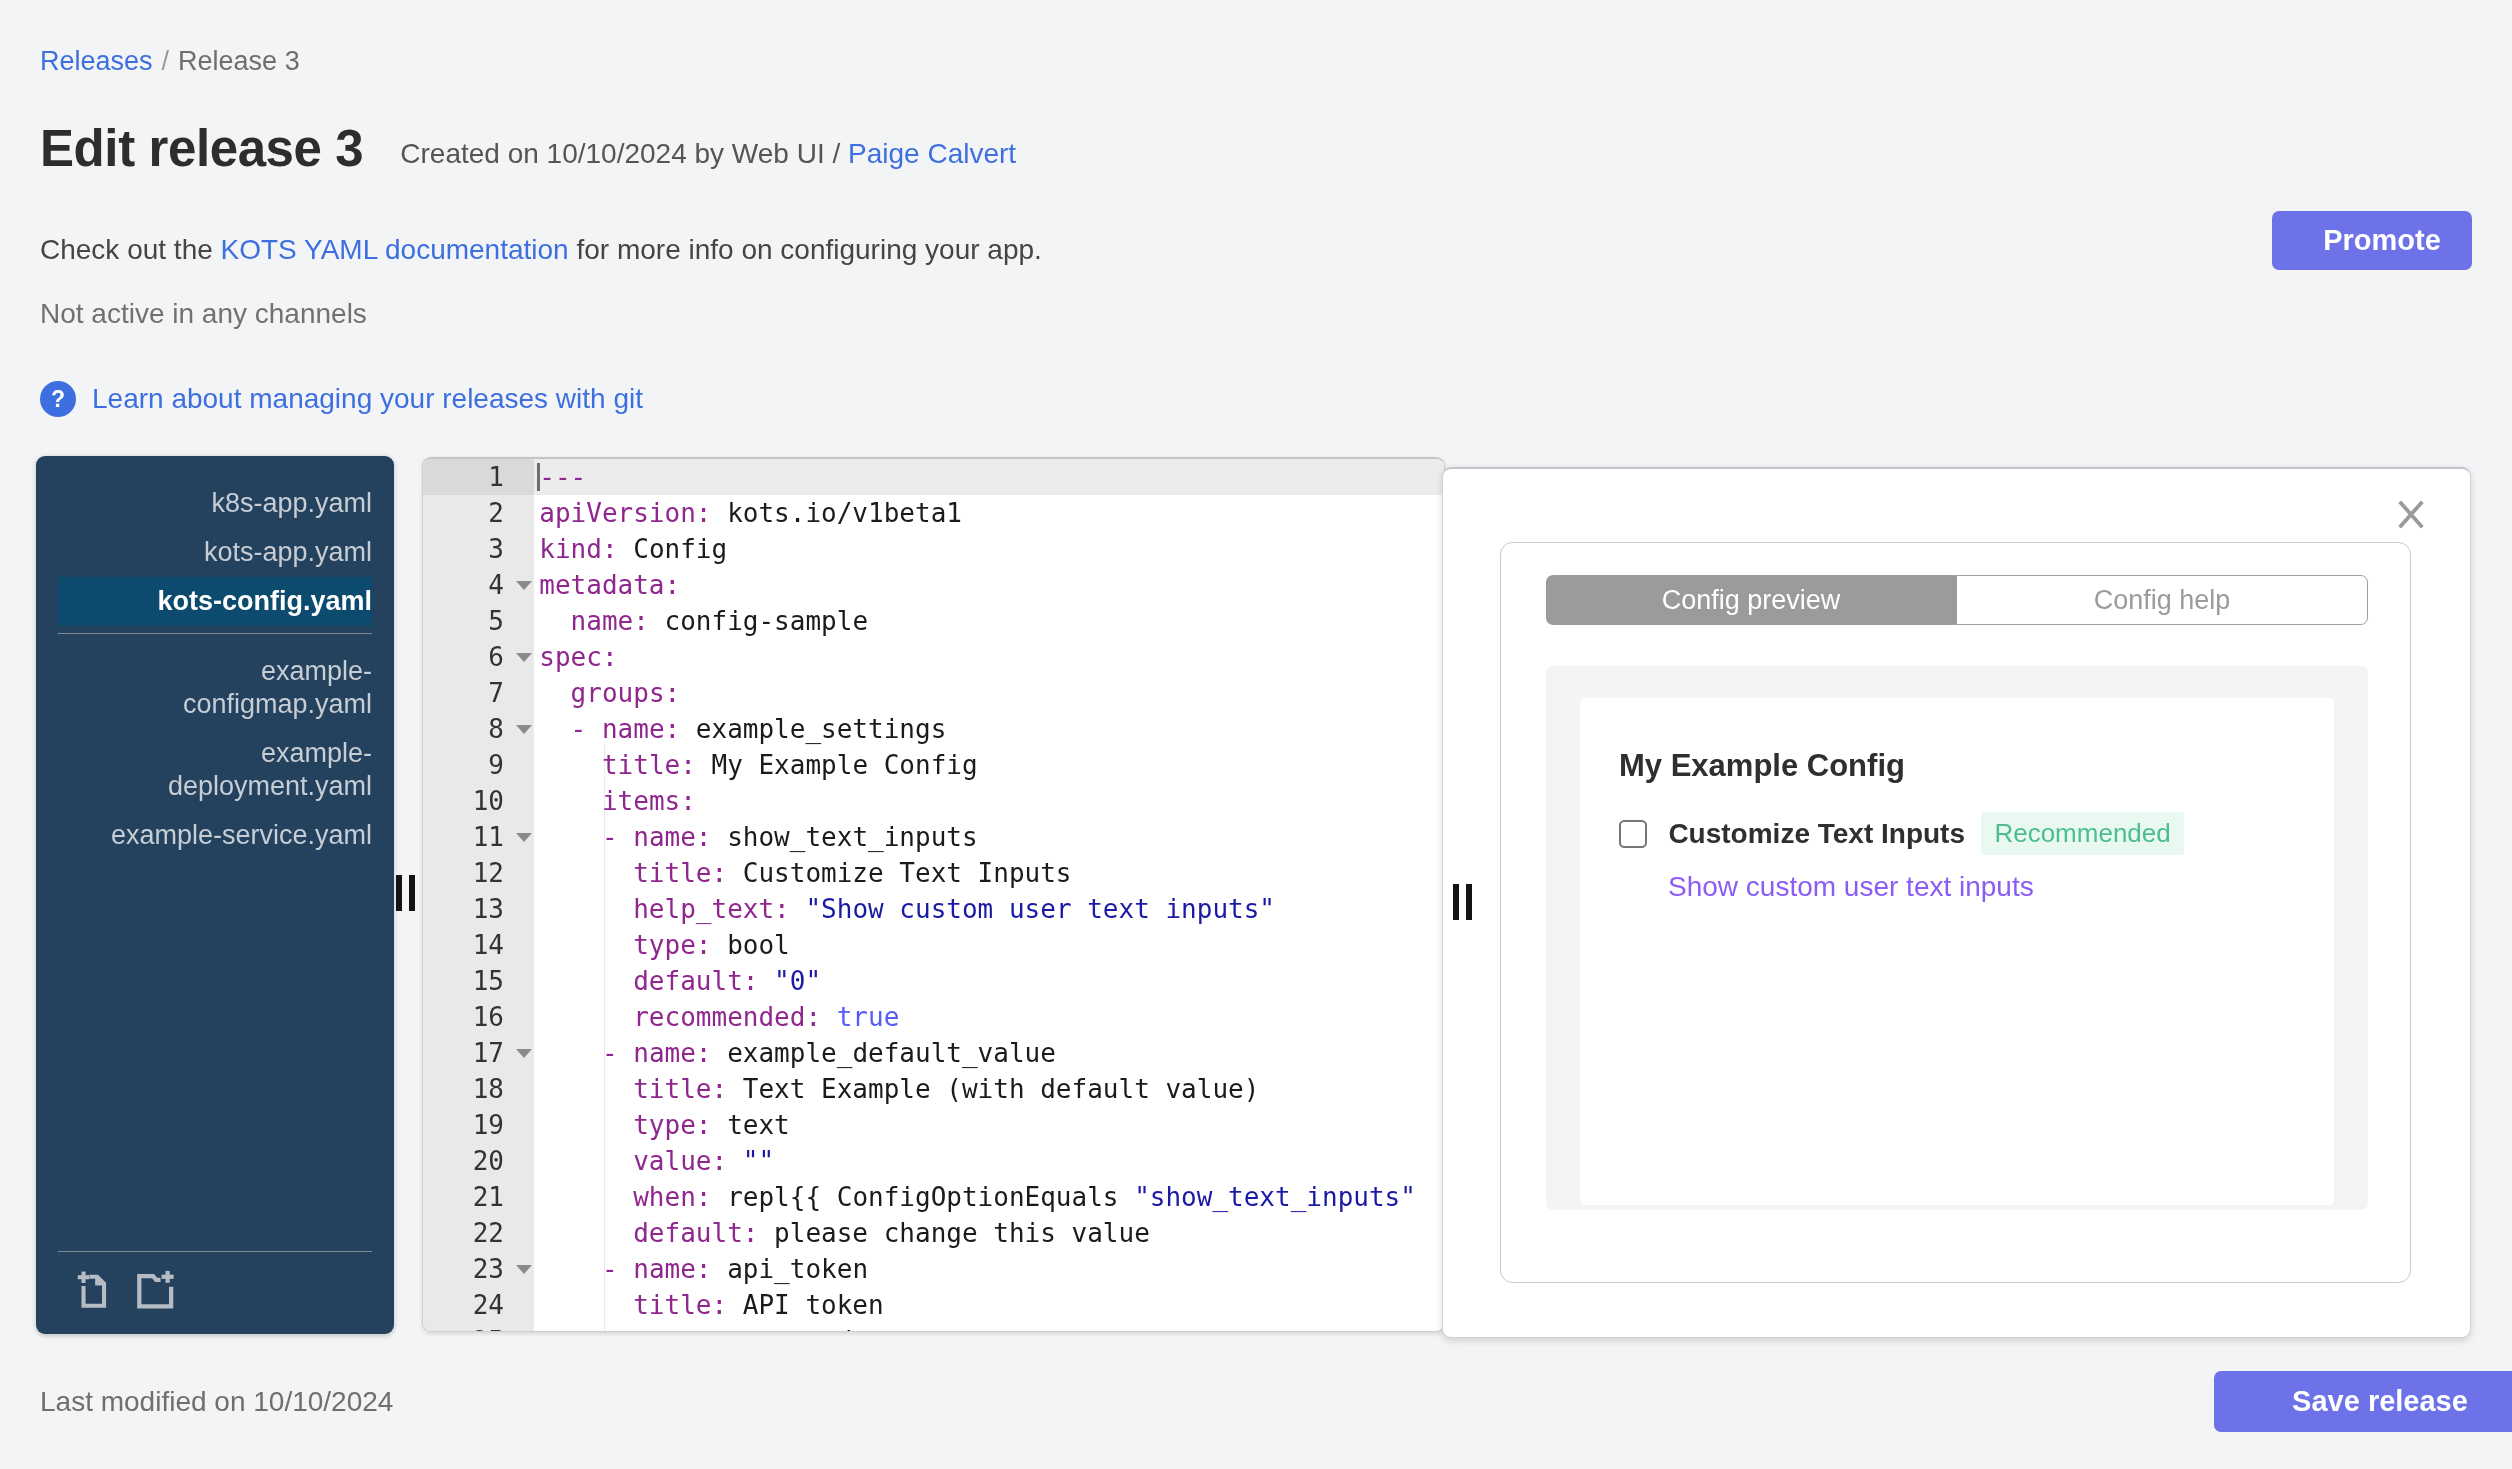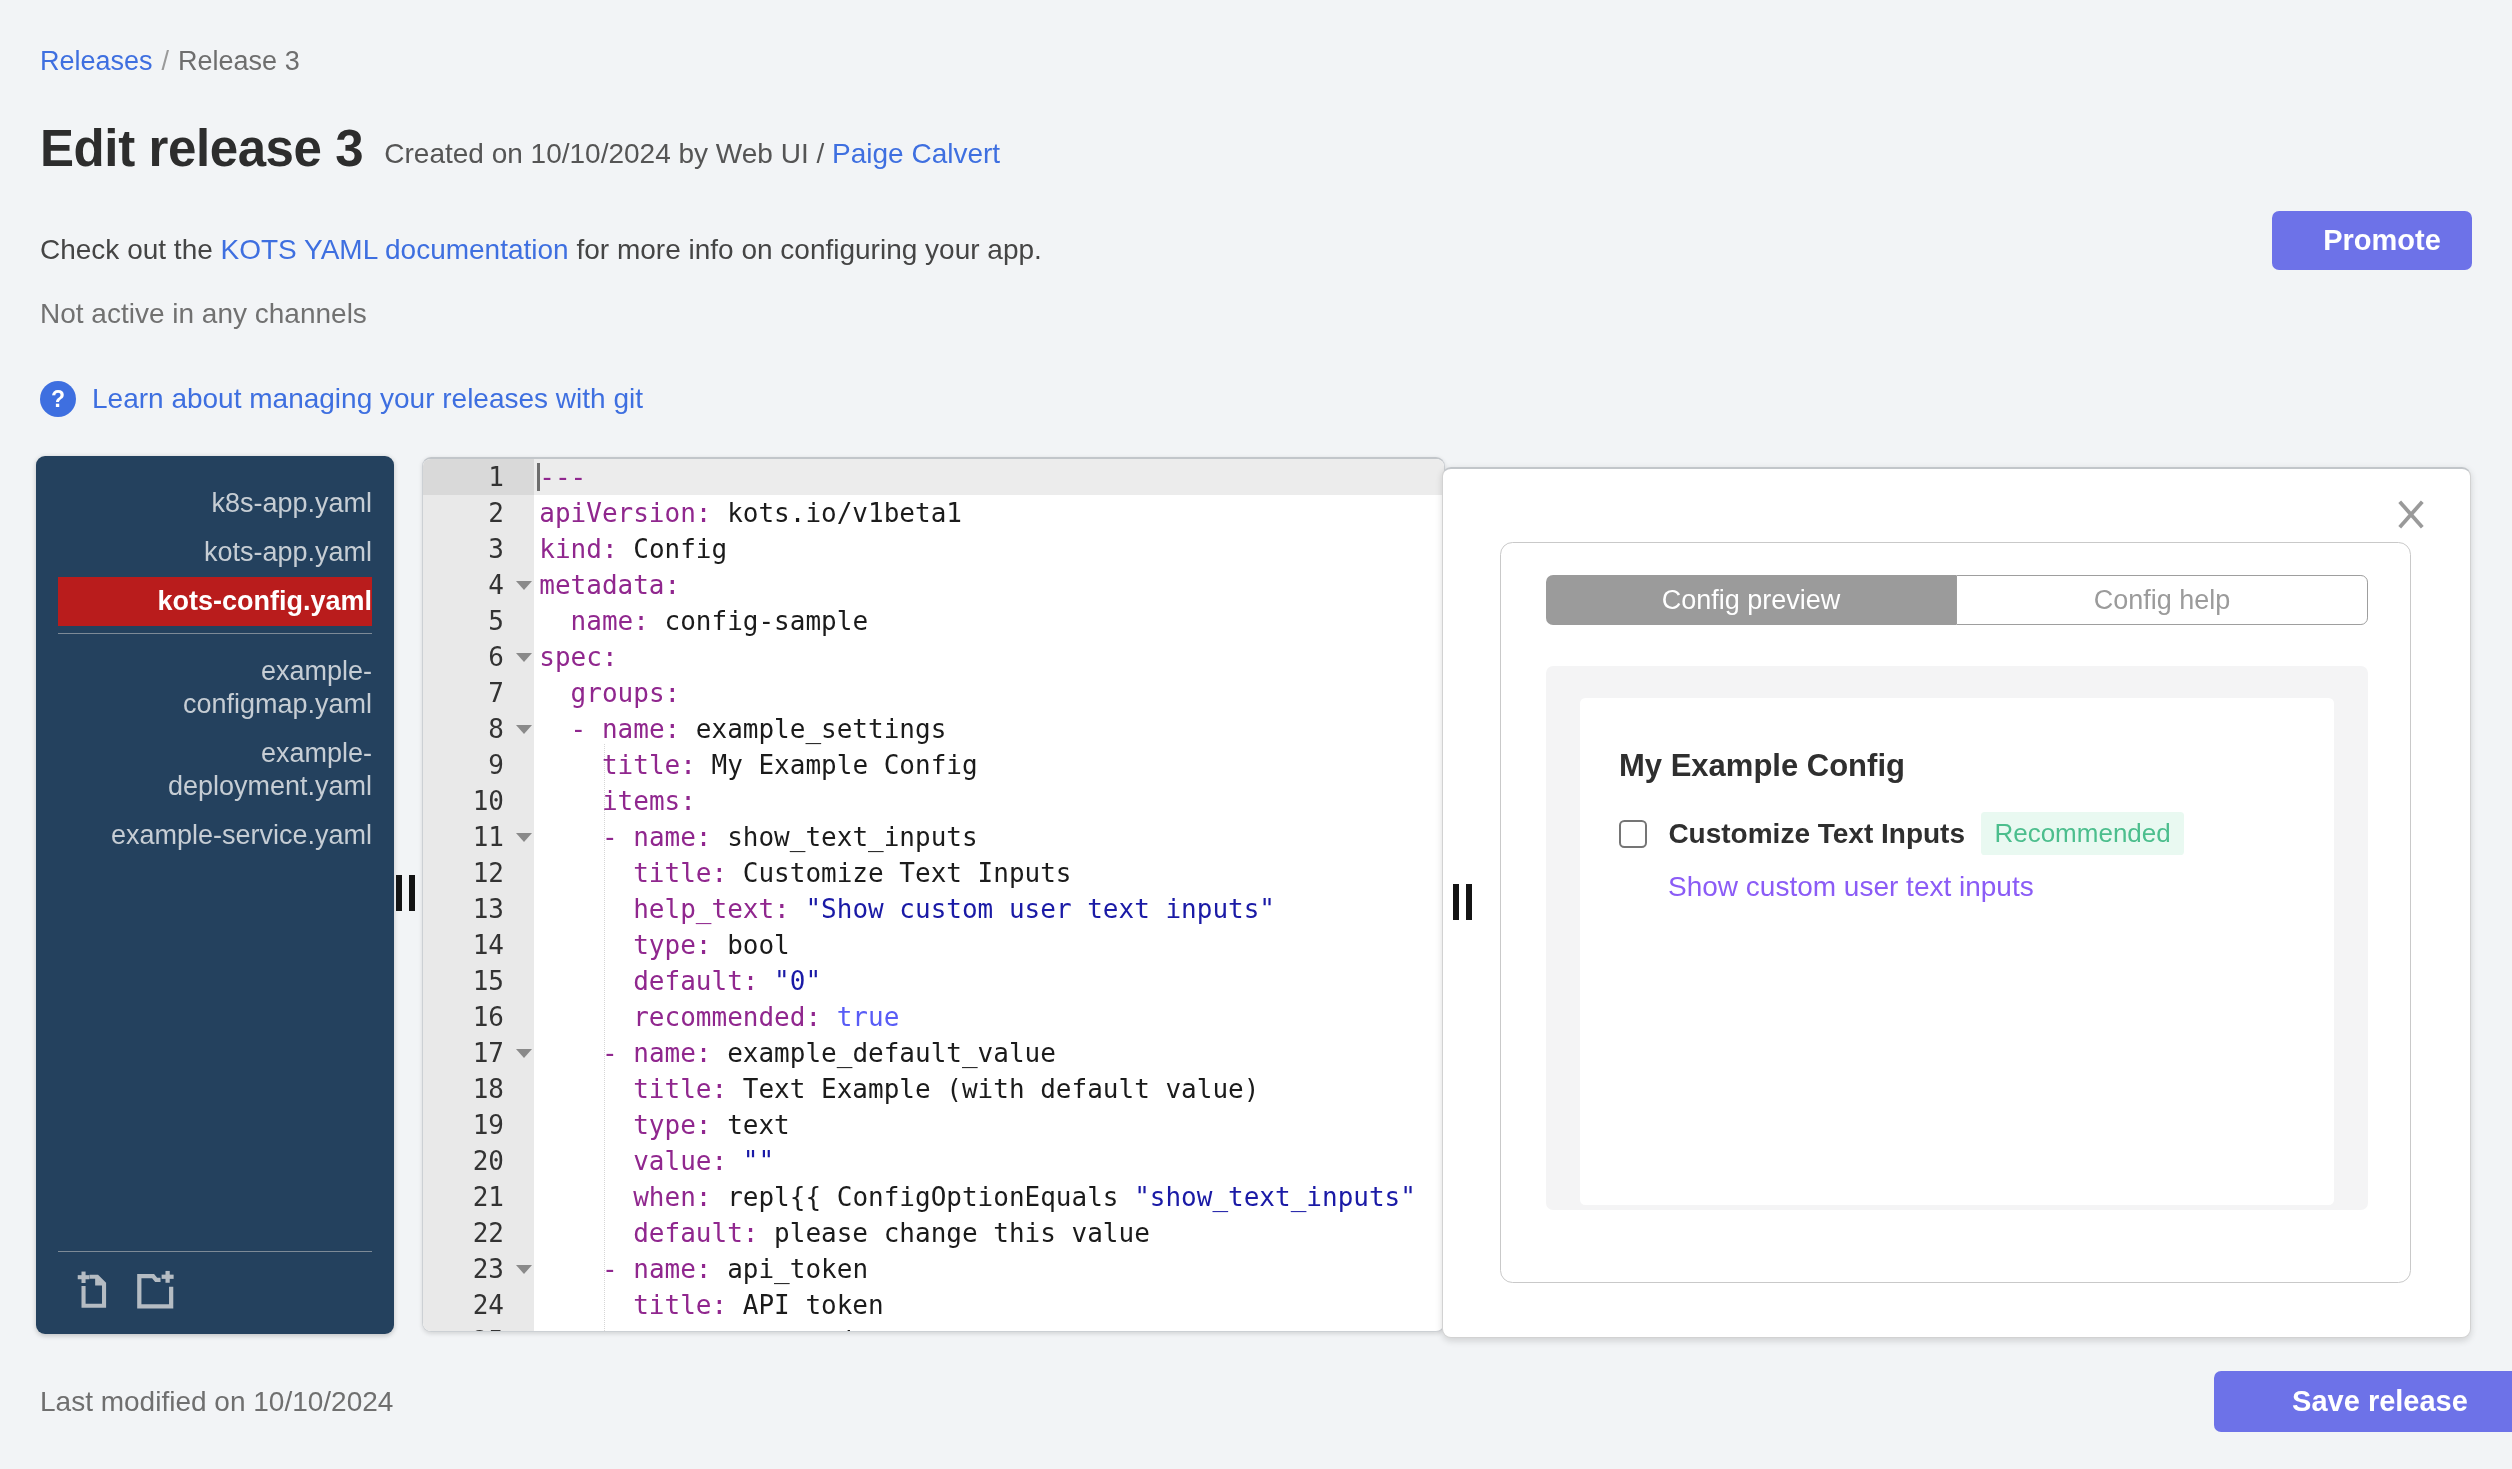--- a/index.html
+++ b/index.html
@@ -6,21 +6,21 @@
   html,body { background:#eef0f3; }
   body { font-family:"Liberation Sans", sans-serif; }
   .page { position:relative; width:2512px; height:1469px; background:#f2f4f6; overflow:hidden; }
 
   
   .breadcrumb { position:absolute; left:40px; top:46px; font-size:27px; }
   .breadcrumb a { color:#3e6fe0; text-decoration:none; cursor:pointer; }
   .breadcrumb .sep { color:#9a9a9a; padding:0 9px; }
   .breadcrumb .cur { color:#6e6e6e; }
 
-  .title-row { position:absolute; left:40px; top:119px; display:flex; align-items:flex-end; gap:21px; }
+  .title-row { position:absolute; left:40px; top:119px; display:flex; align-items:flex-end; gap:37px; }
   .title-row h1 { font-size:51px; font-weight:bold; color:#2d2d2d; letter-spacing:-0.4px; }
   .created { font-size:28px; color:#555; padding-bottom:8px; }
   .created a { color:#3e6fe0; text-decoration:none; cursor:pointer; }
 
   .docs-line { position:absolute; left:40px; top:234px; font-size:28px; color:#454545; }
   .docs-line a { color:#3e6fe0; text-decoration:none; cursor:pointer; }
 
   .channel-status { position:absolute; left:40px; top:298px; font-size:28px; color:#717171; }
 
   .git-row { position:absolute; left:40px; top:381px; display:flex; align-items:center; gap:16px; }
@@ -35,21 +35,21 @@
 
   
   .sidebar { position:absolute; left:36px; top:456px; width:358px; height:878px;
              background:#24415e; border-radius:9px; box-shadow:0 1.8px 5.3px rgba(0,0,0,.2); }
   .file-list { margin:0 22px; list-style:none; }
   .file-list.first { margin-top:23px; }
   .file-list.second { margin-top:12.5px; }
   .file-item { padding:8px 0 8px 1.8px; font-size:27px; line-height:33px; color:#c6cdd4;
                cursor:pointer; max-width:314px;text-align:right; }
   .file-item span { display:inline-block; max-width:267px; overflow-wrap:break-word; }
-  .file-item.selected { background:#b91c1c; color:#ffffff; font-weight:bold; }
+  .file-item.selected { background:#0c4a6e; color:#ffffff; font-weight:bold; }
   .side-divider { margin:7.1px 22px 0 22px; border:none; border-top:1.8px solid #7d8a97; }
   .side-bottom { position:absolute; left:0; right:0; bottom:0; }
   .side-bottom .side-divider { margin-bottom:16px; }
   .icon-row { display:flex; gap:18px; padding:0 0 19.6px 39px; }
   .icon-btn { background:none; border:none; cursor:pointer; padding:0; }
 
   
   .grab { position:absolute; top:875px; display:flex; gap:7.1px; cursor:col-resize; }
   .grab.h1 { left:396px; }
   .grab.h2 { left:1452px; }

